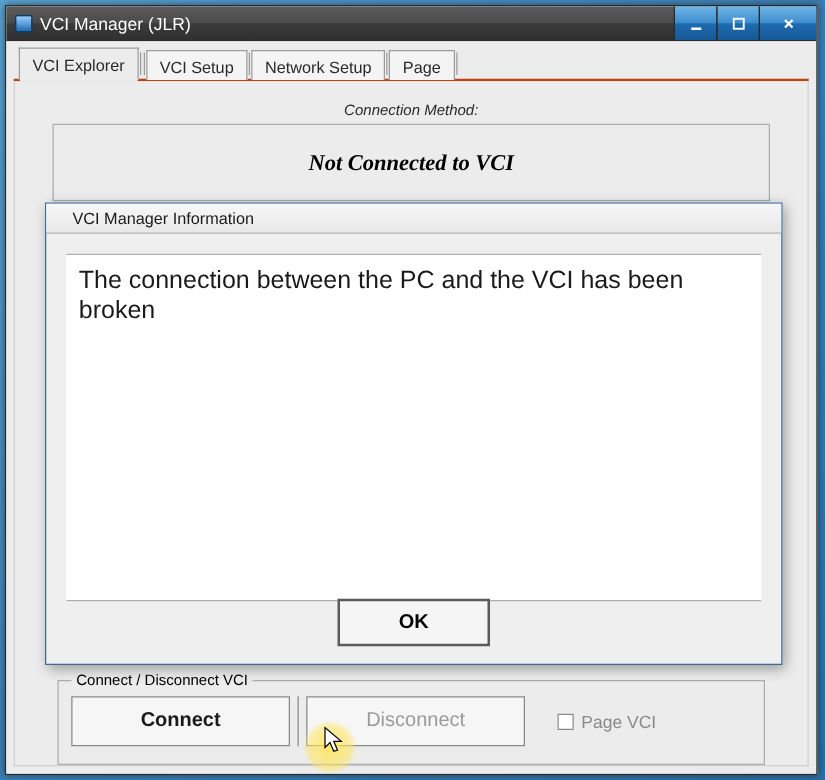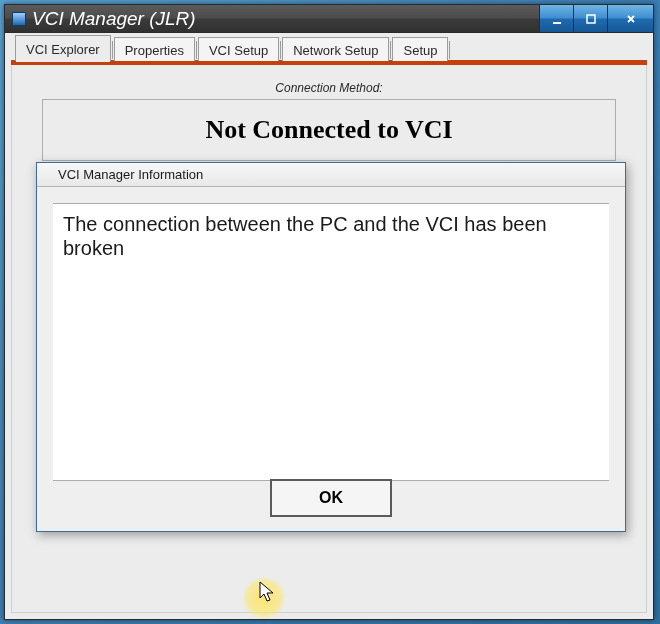--- a/index.html
+++ b/index.html
@@ -25,22 +25,21 @@
     box-shadow: 0 0 6px rgba(0,0,0,.5);
     background: #ececec;
     overflow: hidden;
   }
   .titlebar {
     height: 28px;
     background: linear-gradient(to bottom, #5b5b5b 0%, #4b4b4b 48%, #3b3b3b 52%, #303030 100%);
     display: flex; align-items: center;
     border-bottom: 1px solid #2a2a2a;
     color: #fff;
-    font-size: 19px;
-    font-style: italic;
+    font-size: 14px;
   }
   .titlebar .app-icon {
     width: 14px; height: 14px;
     margin: 0 6px 0 7px;
     background: linear-gradient(to bottom, #9ad1ff, #1d69b3);
     border: 1px solid #0d3c6a;
     border-radius: 1px;
   }
   .titlebar .title { flex: 0 0 auto; }
   .titlebar .spacer { flex: 1; }
@@ -63,21 +62,21 @@
     background: #ececec;
     height: calc(100% - 28px);
     padding: 6px 6px 0 6px;
   }
 
   
   .tab-row {
     display: flex;
     align-items: flex-end;
     height: 26px;
-    border-bottom: 5px solid #c2410c;
+    border-bottom: 2px solid #c2410c;
     padding-left: 4px;
     gap: 0px;
   }
   .tab {
     position: relative;
     height: 24px;
     padding: 5px 10px 4px 10px;
     border: 1px solid #9c9c9c;
     border-bottom: none;
     background: #f4f4f4;
@@ -123,21 +122,22 @@
     margin: 4px 0 4px 0;
     font-style: italic;
   }
   .conn-box {
     border: 1px solid #adadad;
     width: 100%;
     height: 62px;
     display: flex; align-items: center; justify-content: center;
   }
   .conn-status {
-    font-size: 26px;
+    font-size: 18px;
+    font-style: italic;
     font-weight: bold;
     font-family: "Times New Roman", serif;
   }
 
   
   .bottom-group {
     position: absolute;
     left: 34px; right: 34px; bottom: 0;
     padding-top: 8px;
   }
@@ -274,39 +274,54 @@
             </svg>
         </div>
       </div>
     </div>
 
     <div class="client">
 
       <div class="tab-row">
         <div class="tab active"><span>VCI Explorer</span></div>
         <span class="tab-sep"></span>
-        <div class="tab"><span>Properties</span></div>
         <span class="tab-sep"></span>
         <div class="tab"><span>VCI Setup</span></div>
         <span class="tab-sep"></span>
         <div class="tab"><span>Network Setup</span></div>
         <span class="tab-sep"></span>
-        <div class="tab"><span>Setup</span></div>
+        <div class="tab"><span>Page</span></div>
         <span class="tab-sep"></span>
       </div>
 
       <div class="tab-panel">
 
         <div class="section-label">Connection Method:</div>
 
         <div class="conn-box">
           <div class="conn-status">Not Connected to VCI</div>
         </div>
 
         <div class="bottom-group">
+          <div class="groupbox">
+            <span class="legend">Connect / Disconnect VCI</span>
+            <div class="btn-row">
+              <div class="gbtn active">
+                  <span>Connect</span>
+                </div>
+              <div class="sep"></div>
+              <div class="gbtn disabled">
+                  <span>Disconnect</span>
+                </div>
+              <label class="chk">
+                <span class="box"></span>
+                <span>Page VCI</span>
+              </label>
+            </div>
+          </div>
 
           <div class="cursor-spot"></div>
           <div class="cursor-arrow">
             <svg viewBox="0 0 18 24">
               <path d="M1 1 L1 17 L5 13 L8 20 L11 19 L8 12 L14 12 Z" fill="#fff" stroke="#000" stroke-width="1"></path>
             </svg>
           </div>
         </div>
 
       </div>

